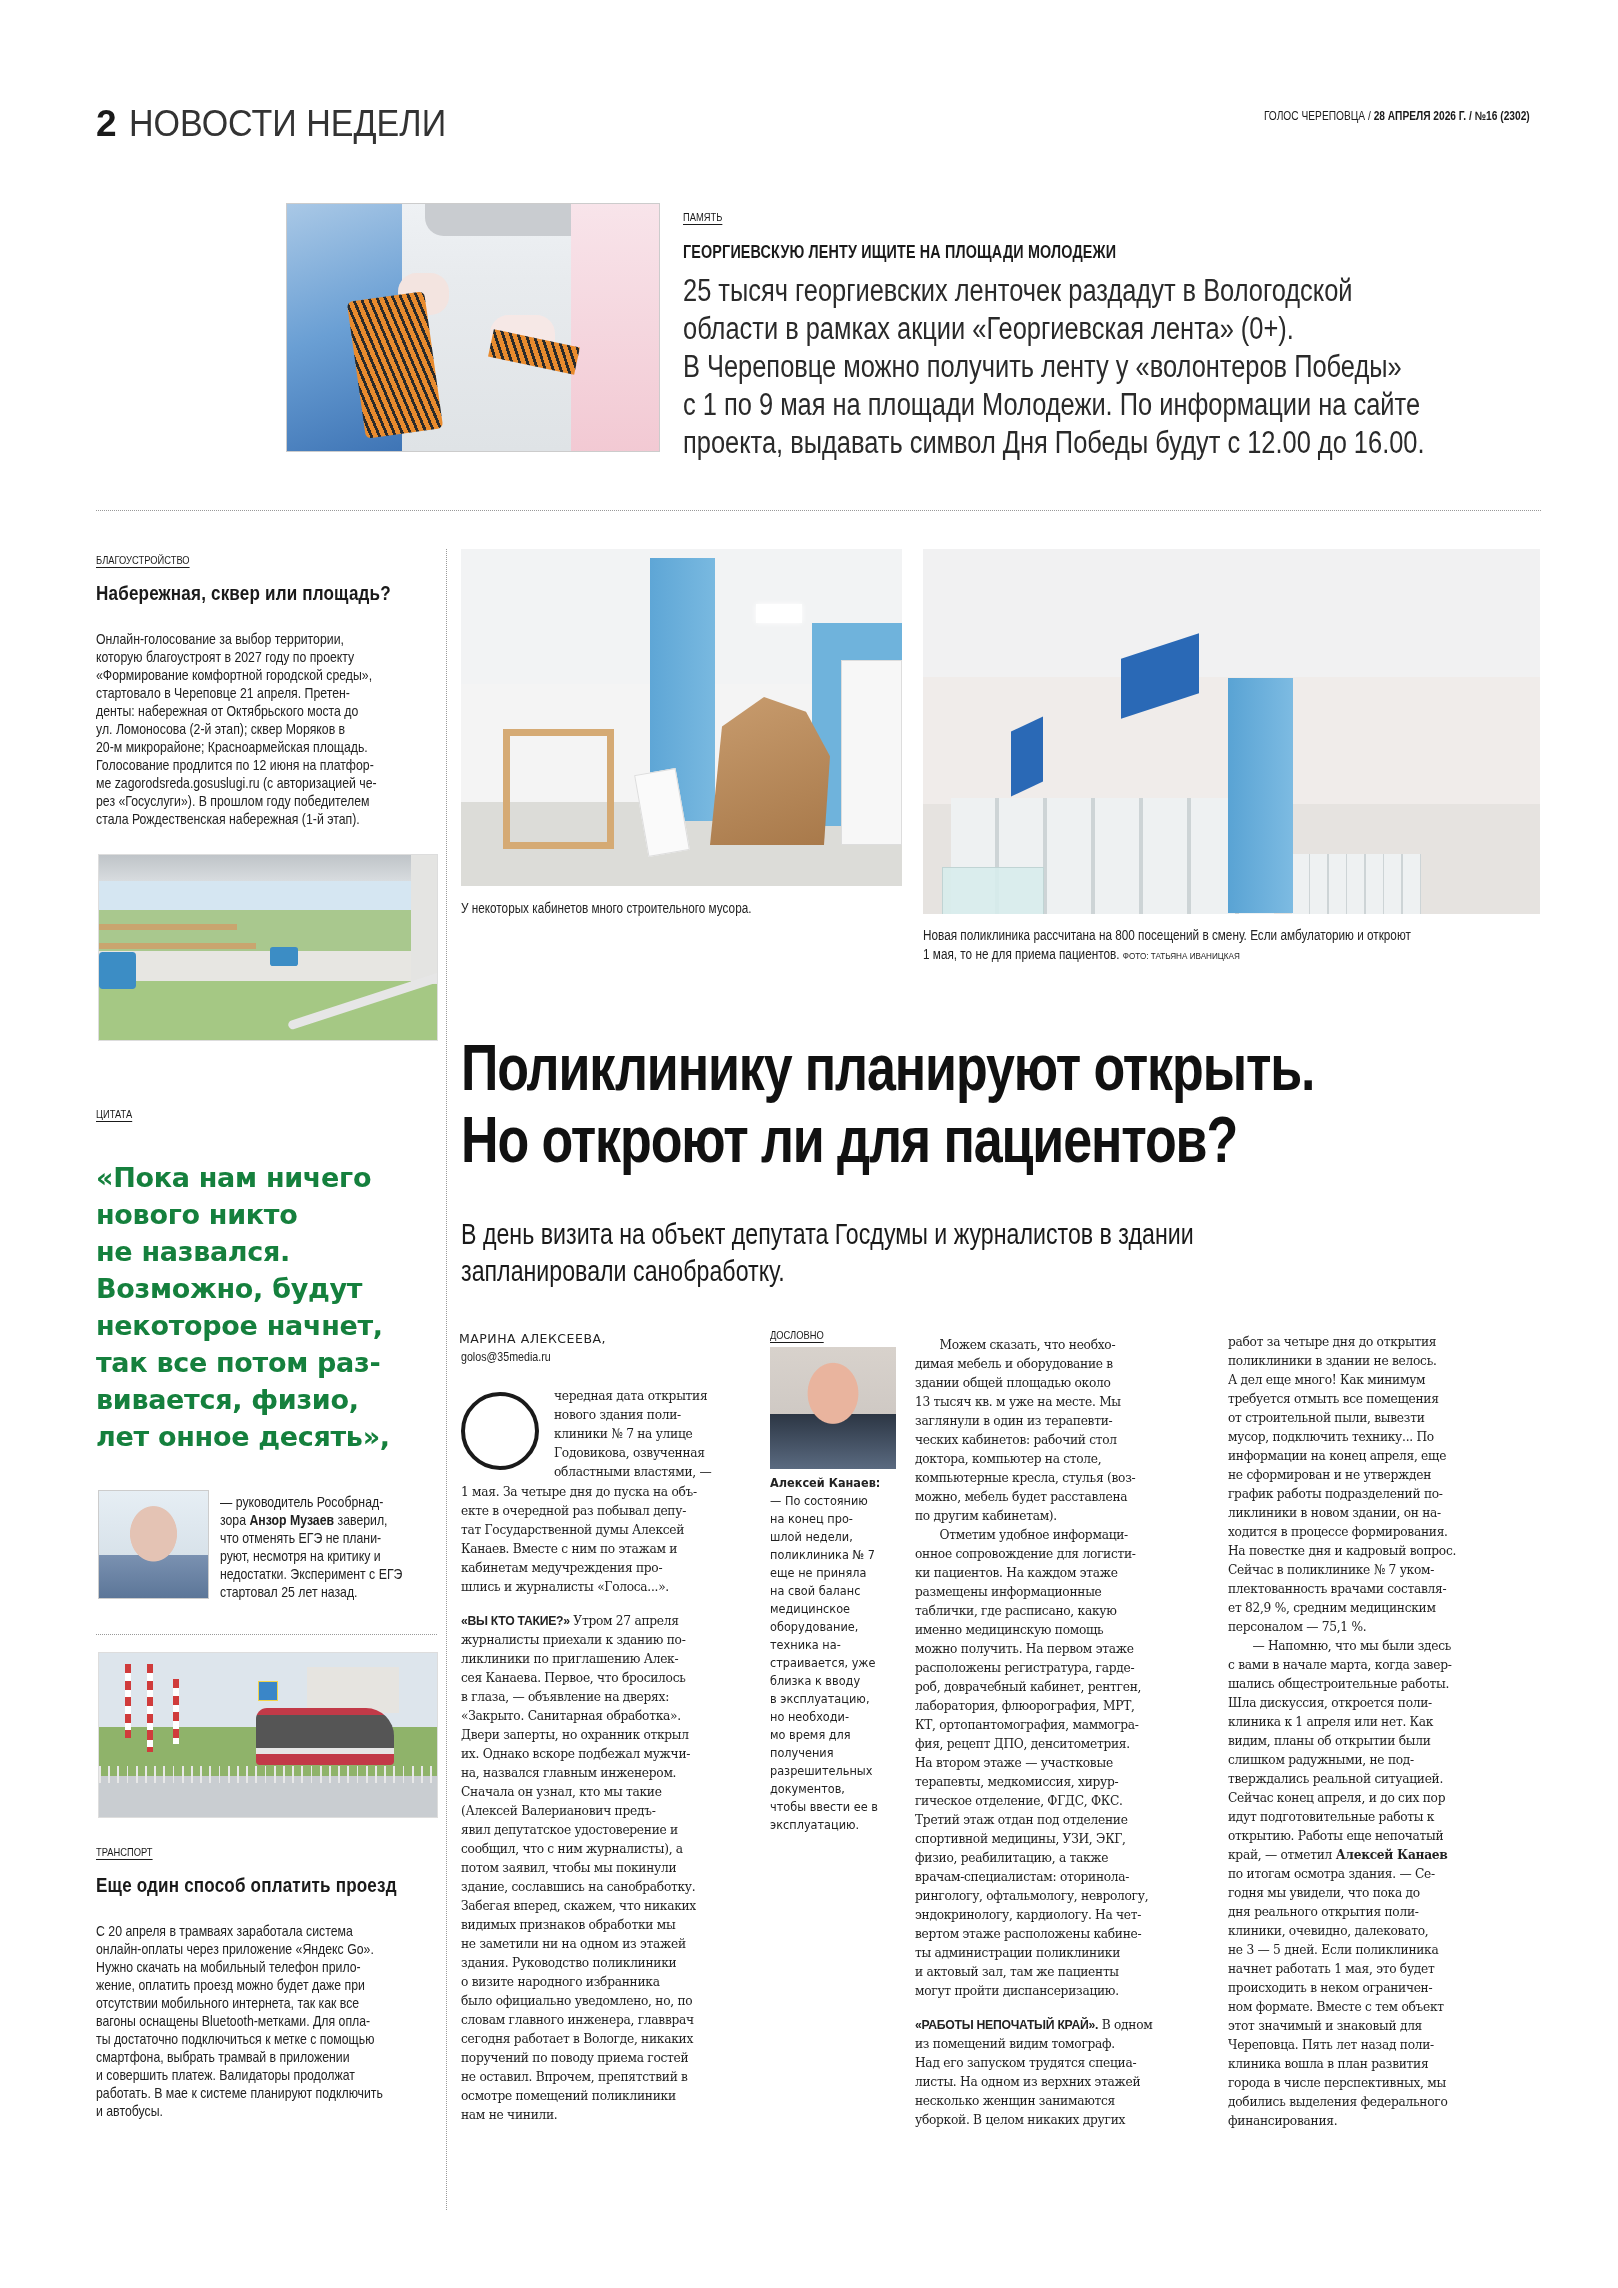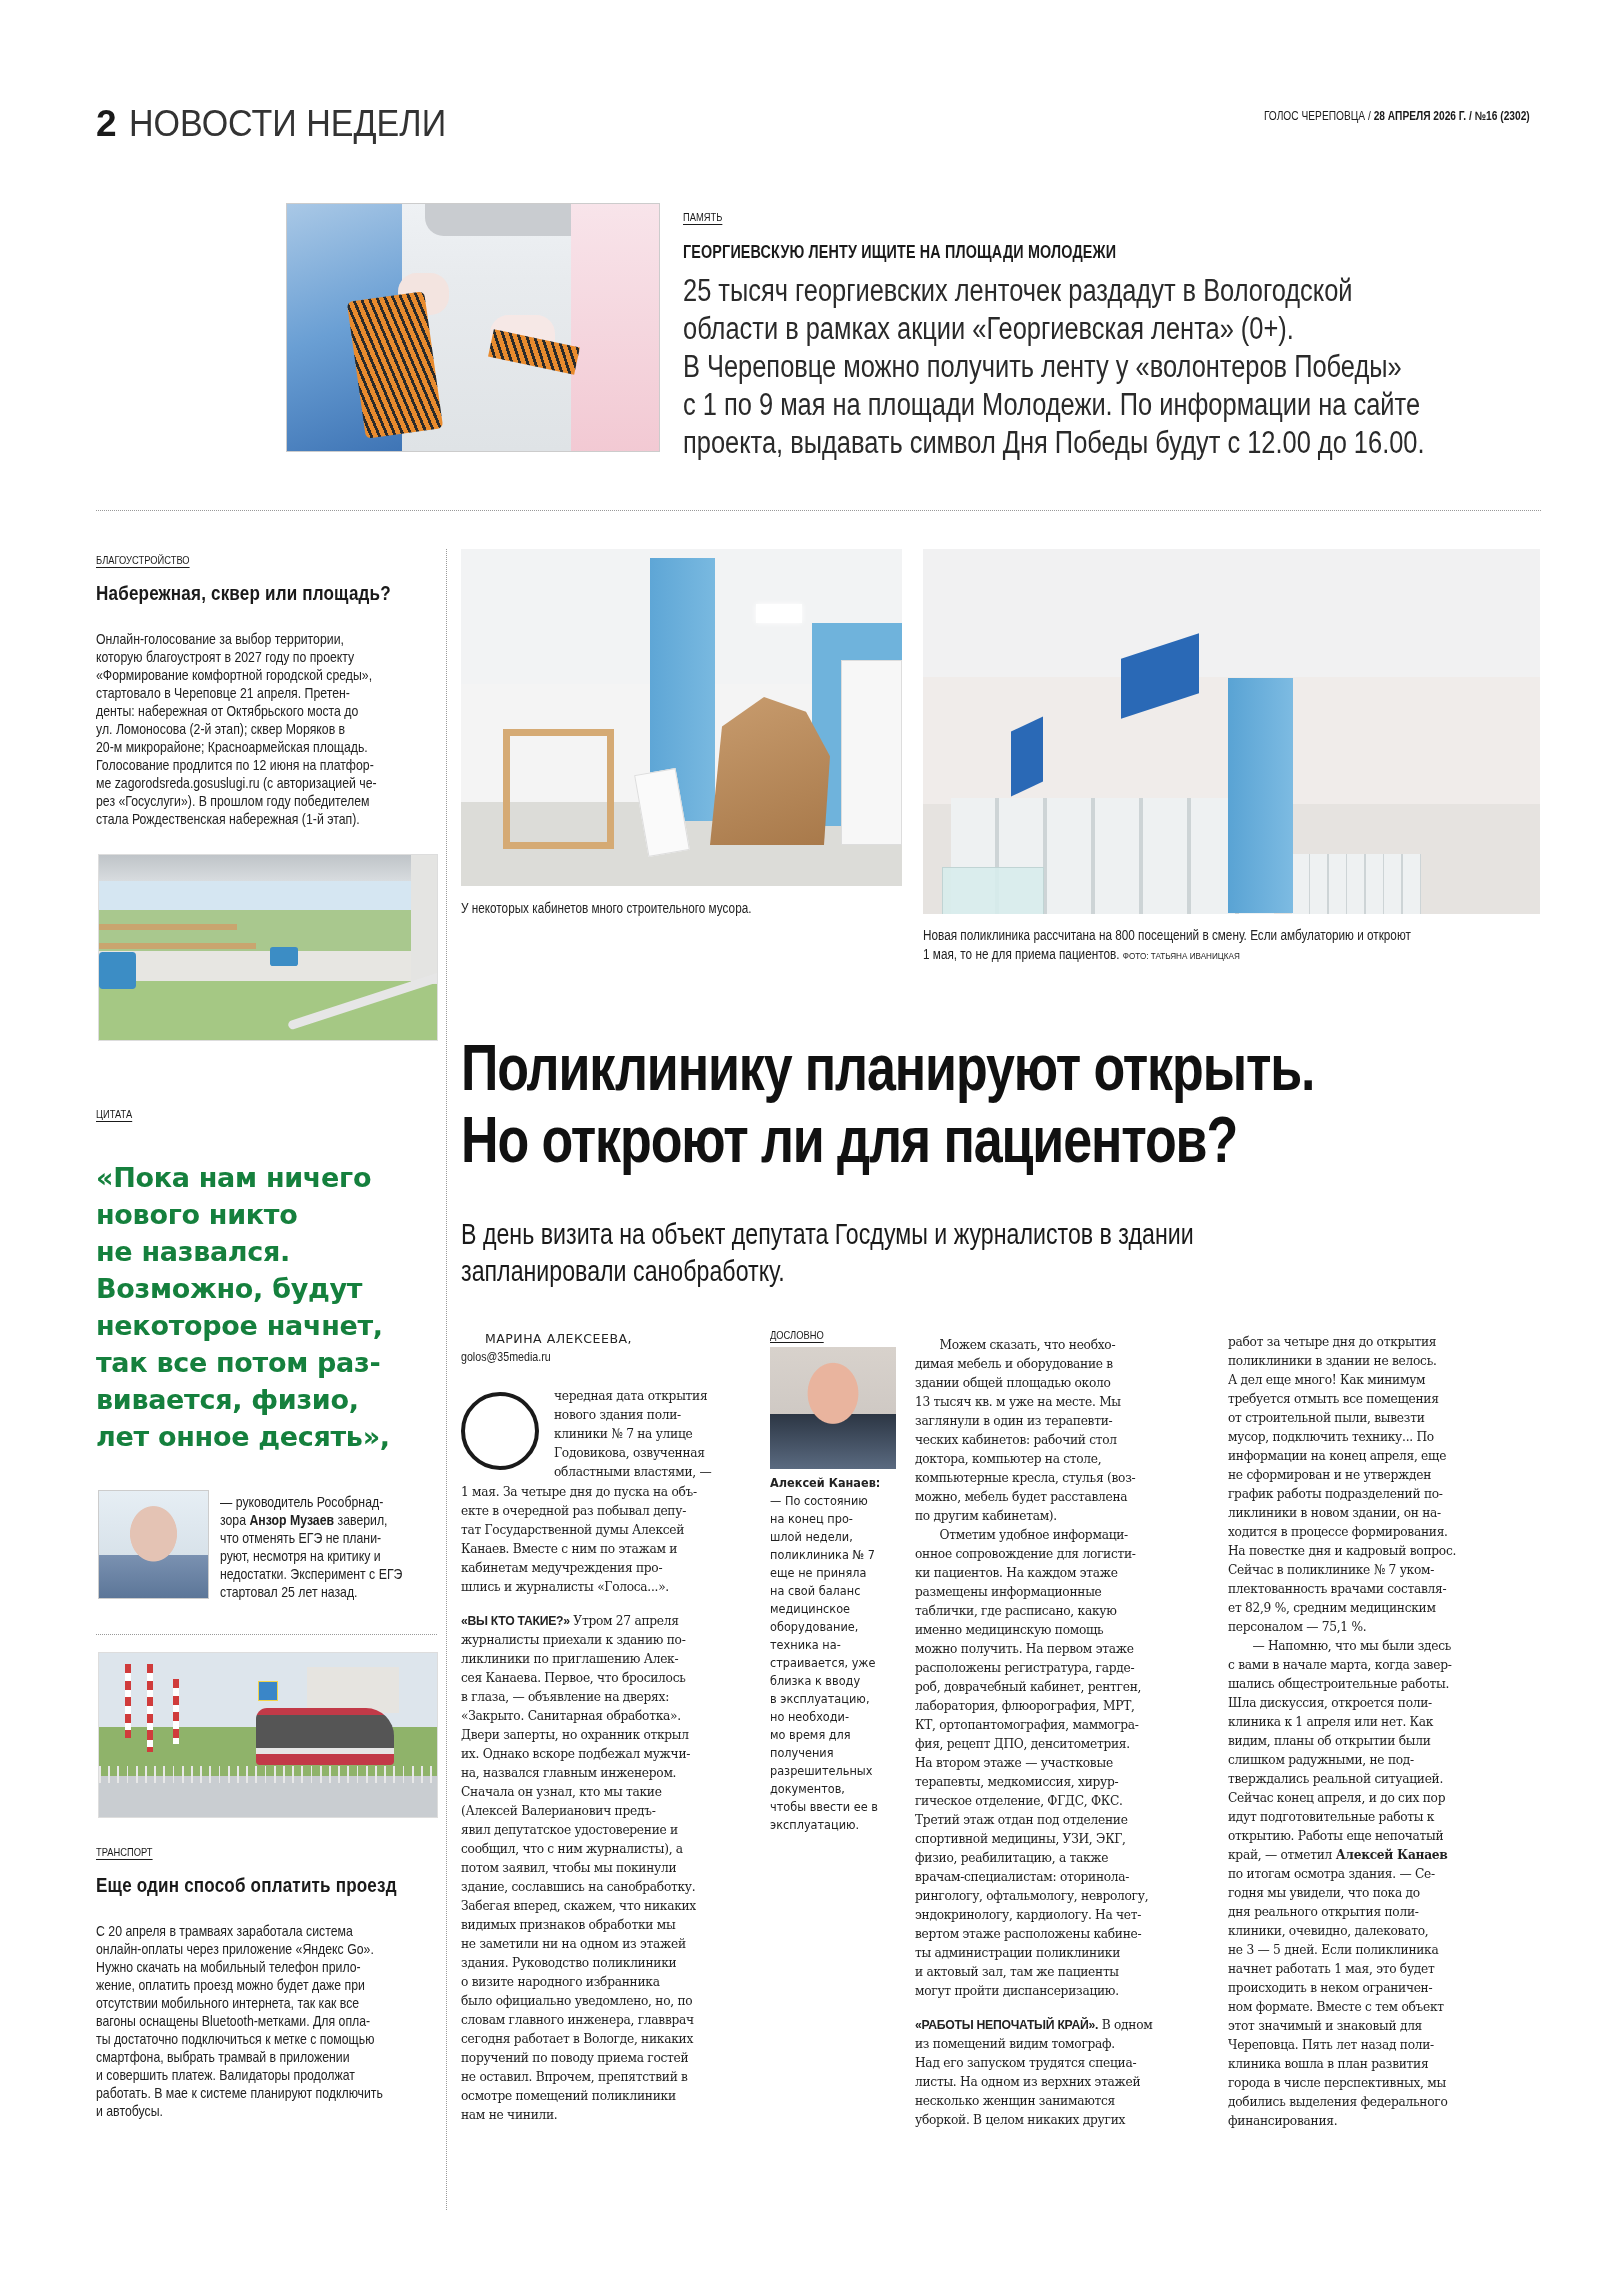--- a/index.html
+++ b/index.html
@@ -88,21 +88,21 @@
   .caption2 span { display: block; white-space: nowrap; }
   .caption2 .credit { font-size: 9.7px; display: inline; }
 
   
   .headline { left: 461px; top: 1032px; font-family: "Liberation Sans", sans-serif; font-weight: bold; font-size: 65px; line-height: 72px; letter-spacing: -1.4px; color: #111; transform: scaleX(0.8); transform-origin: left; }
   .headline span { display: block; white-space: nowrap; }
   .subhead { left: 461px; top: 1216px; font-size: 29px; line-height: 37px; color: #1a1a1a; transform: scaleX(0.8); transform-origin: left; }
   .subhead span { display: block; white-space: nowrap; }
 
   
-  .byline { left: 485px; top: 1331px; font-family: "DejaVu Sans", sans-serif; font-size: 12.5px; letter-spacing: 0.5px; color: #222; }
+  .byline { left: 459px; top: 1331px; font-family: "DejaVu Sans", sans-serif; font-size: 12.5px; letter-spacing: 0.5px; color: #222; }
   .email { left: 461px; top: 1349px; font-size: 13px; color: #222; transform: scaleX(0.82); transform-origin: left; white-space: nowrap; }
 
   .body-serif { font-family: "DejaVu Serif", serif; font-size: 13px; line-height: 19px; color: #222; letter-spacing: -0.3px; transform: scaleX(0.94); transform-origin: left; }
   .body-serif span { display: block; white-space: nowrap; }
   .body-serif .ind { padding-left: 26px; }
   .body-serif .gap { height: 14.8px; }
   .kicker { font-family: "Liberation Sans", sans-serif; font-weight: bold; letter-spacing: -0.3px; }
   .bold { font-weight: bold; }
 
   .dropcap { left: 461px; top: 1392px; width: 78px; height: 78px; border: 4.6px solid #1a1a1a; border-radius: 50%; }

